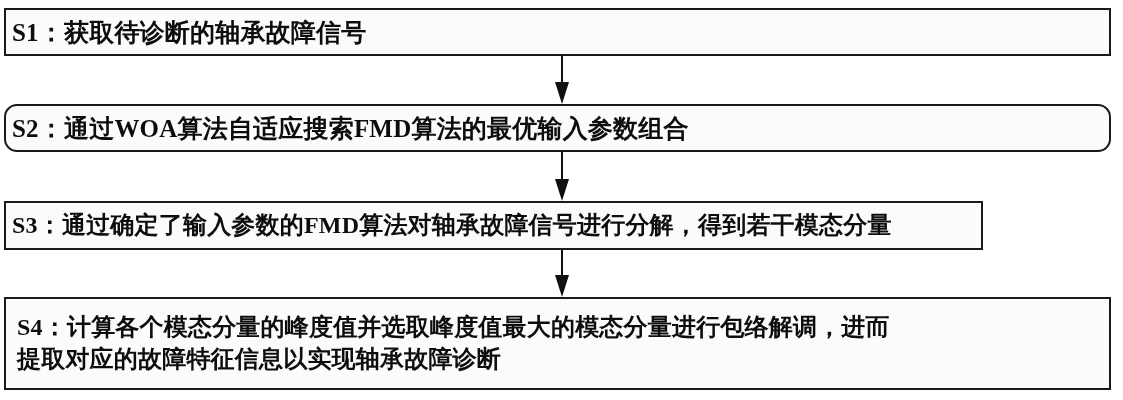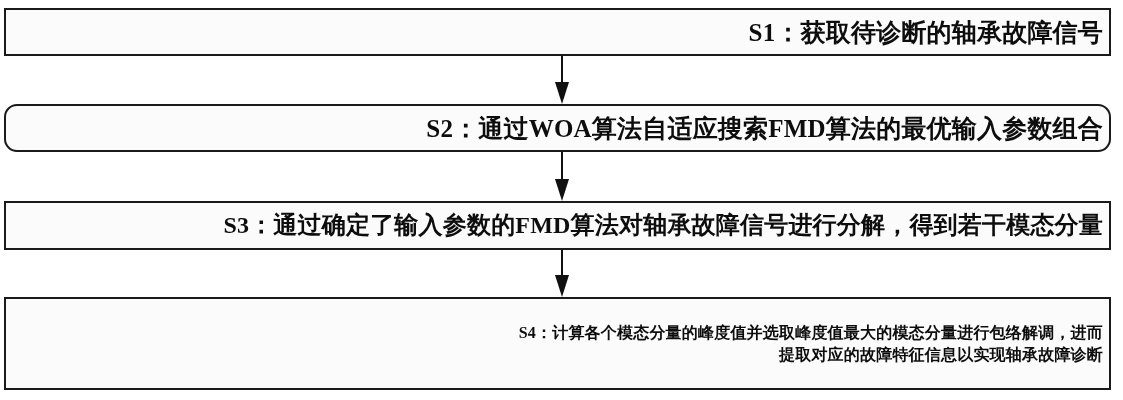--- a/index.html
+++ b/index.html
@@ -21,42 +21,42 @@
     background: #ffffff;
   }
   .node {
     position: absolute;
     box-sizing: border-box;
     border: 2px solid #1a1a1a;
     background: #fbfbfb;
     display: flex;
     align-items: center;
     justify-content: center;
-    text-align: right;
+    text-align: left;
     color: #0d0d0d;
     font-weight: 700;
     letter-spacing: 0.2px;
   }
   .node .label {
     display: block;
     width: 100%;
     padding: 0 6px;
     line-height: 1.32;
     white-space: pre-line;
   }
   
   #node-s1 { left: 4px;  top: 8px;   width: 1107px; height: 48px; }
   #node-s2 { left: 4px;  top: 104px; width: 1107px; height: 48px; border-radius: 13px; }
-  #node-s3 { left: 4px;  top: 201px; width: 1107px; height: 49px; }
+  #node-s3 { left: 4px;  top: 201px; width: 979px; height: 49px; }
   #node-s4 { left: 4px;  top: 297px; width: 1107px; height: 93px; }
 
   #node-s1 .label { font-size: 25px; }
   #node-s2 .label { font-size: 25px; }
   #node-s3 .label { font-size: 24px; }
-  #node-s4 .label { font-size: 16px; padding-left: 11px; }
+  #node-s4 .label { font-size: 24px; padding-left: 11px; }
 
   
   .connector {
     position: absolute;
     left: 552px;
     width: 20px;
   }
   .connector .shaft {
     position: absolute;
     left: 9px;

